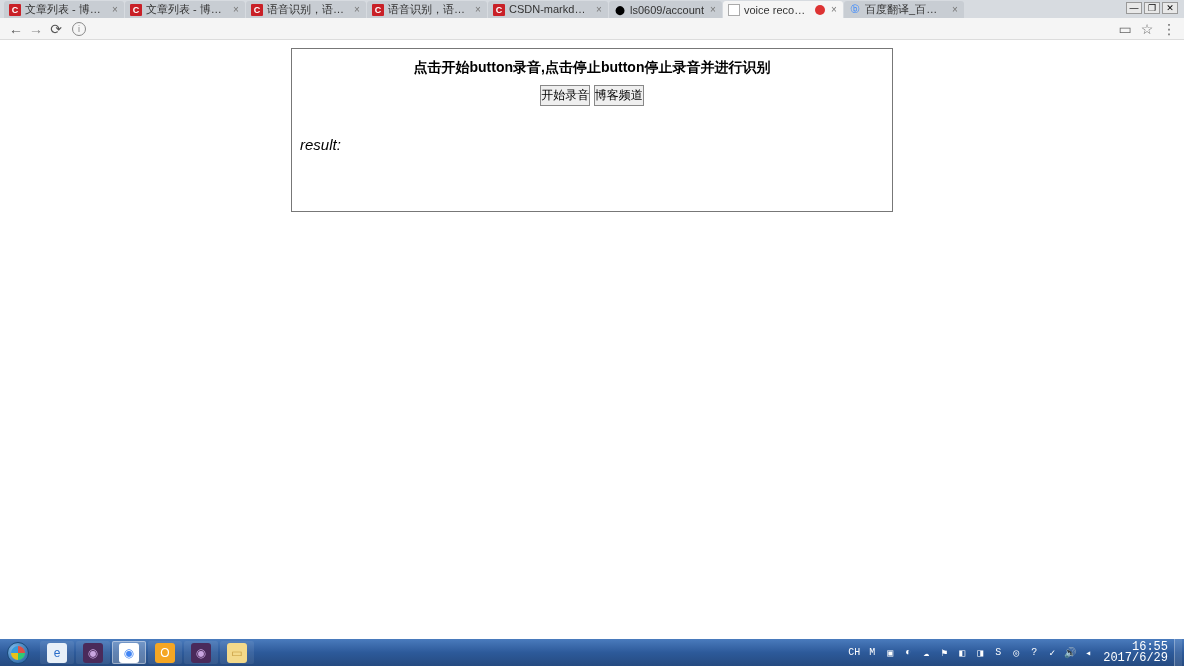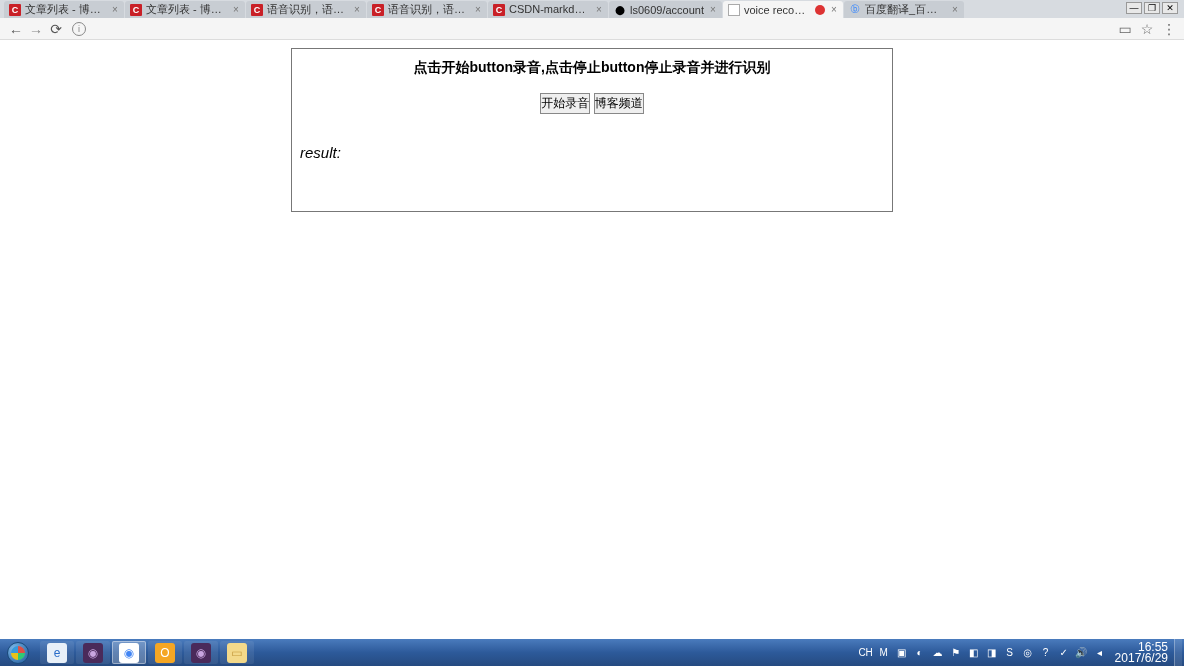--- a/index.html
+++ b/index.html
@@ -24,36 +24,36 @@
     .addr-bar { height: 22px; background: #f5f5f5; border-bottom: 1px solid #dcdcdc; display: flex; align-items: center; padding: 0 6px; }
     .nav-btn { width: 20px; height: 20px; display: flex; align-items: center; justify-content: center; color: #888; font-size: 14px; cursor: pointer; }
     .nav-btn.enabled { color: #555; }
     .url-box { flex: 1; display: flex; align-items: center; margin: 0 6px; font-size: 12px; color: #333; }
     .url-info { width: 14px; height: 14px; border: 1px solid #888; border-radius: 50%; font-size: 9px; line-height: 12px; text-align: center; color: #888; margin-right: 6px; }
     .addr-icon { width: 18px; height: 18px; display: flex; align-items: center; justify-content: center; color: #666; font-size: 14px; cursor: pointer; margin-left: 4px; }
     
     
     .page { background: #fff; height: 601px; padding: 8px; }
     .voice-box { width: 602px; height: 164px; border: 1px solid #777; margin: 0 auto; padding: 10px 8px; }
-    .vb-heading { text-align: center; font-size: 14px; font-weight: bold; color: #000; margin-bottom: 16px; }
+    .vb-heading { text-align: center; font-size: 14px; font-weight: bold; color: #000; margin-bottom: 8px; }
     .vb-buttons { text-align: center; }
     .vb-btn { font-size: 12px; padding: 1px 0; border: 1px solid #888; background: #efefef; cursor: pointer; font-family: inherit; }
     .vb-result { font-size: 15px; color: #000; margin-top: 30px; font-style: italic; }
     
     
     .taskbar { position: absolute; bottom: 0; left: 0; right: 0; height: 27px; background: linear-gradient(to bottom, #4a7bbd 0%, #2d5a9a 50%, #254a80 100%); display: flex; align-items: center; }
     .start-btn { width: 36px; height: 27px; display: flex; align-items: center; justify-content: center; cursor: pointer; }
     .start-orb { width: 22px; height: 22px; border-radius: 50%; background: radial-gradient(circle at 30% 30%, #7db9e8, #1e5799); border: 1px solid #1a4a7a; position: relative; }
     .start-orb::after { content: ""; position: absolute; inset: 3px; background: conic-gradient(#e74c3c 0 25%, #2ecc71 25% 50%, #f1c40f 50% 75%, #3498db 75% 100%); border-radius: 50%; opacity: 0.95; }
     .task-icons { display: flex; align-items: center; gap: 2px; margin-left: 4px; }
     .task-item { width: 34px; height: 23px; display: flex; align-items: center; justify-content: center; cursor: pointer; border-radius: 2px; background: rgba(255,255,255,0.08); }
     .task-item.active { background: rgba(255,255,255,0.25); box-shadow: inset 0 0 0 1px rgba(255,255,255,0.4); }
     .ti-icon { width: 20px; height: 20px; border-radius: 3px; display: flex; align-items: center; justify-content: center; font-size: 12px; }
     
-    .tray { margin-left: auto; display: flex; align-items: center; padding-right: 2px; }
+    .tray { margin-left: auto; display: flex; align-items: center; padding-right: 2px; font-family: Liberation Mono, monospace; }
     .tray-item { width: 16px; height: 16px; margin: 0 1px; display: flex; align-items: center; justify-content: center; font-size: 10px; color: #fff; cursor: pointer; }
     .tray-clock { color: #fff; font-size: 12px; text-align: right; line-height: 11px; padding: 0 6px; cursor: pointer; }
     .show-desktop { width: 8px; height: 27px; border-left: 1px solid rgba(255,255,255,0.3); background: rgba(255,255,255,0.1); cursor: pointer; }
   </style>
 </head>
 <body>
 
 <div class="window-controls">
   <div class="win-btn">—</div>
   <div class="win-btn">❐</div>

